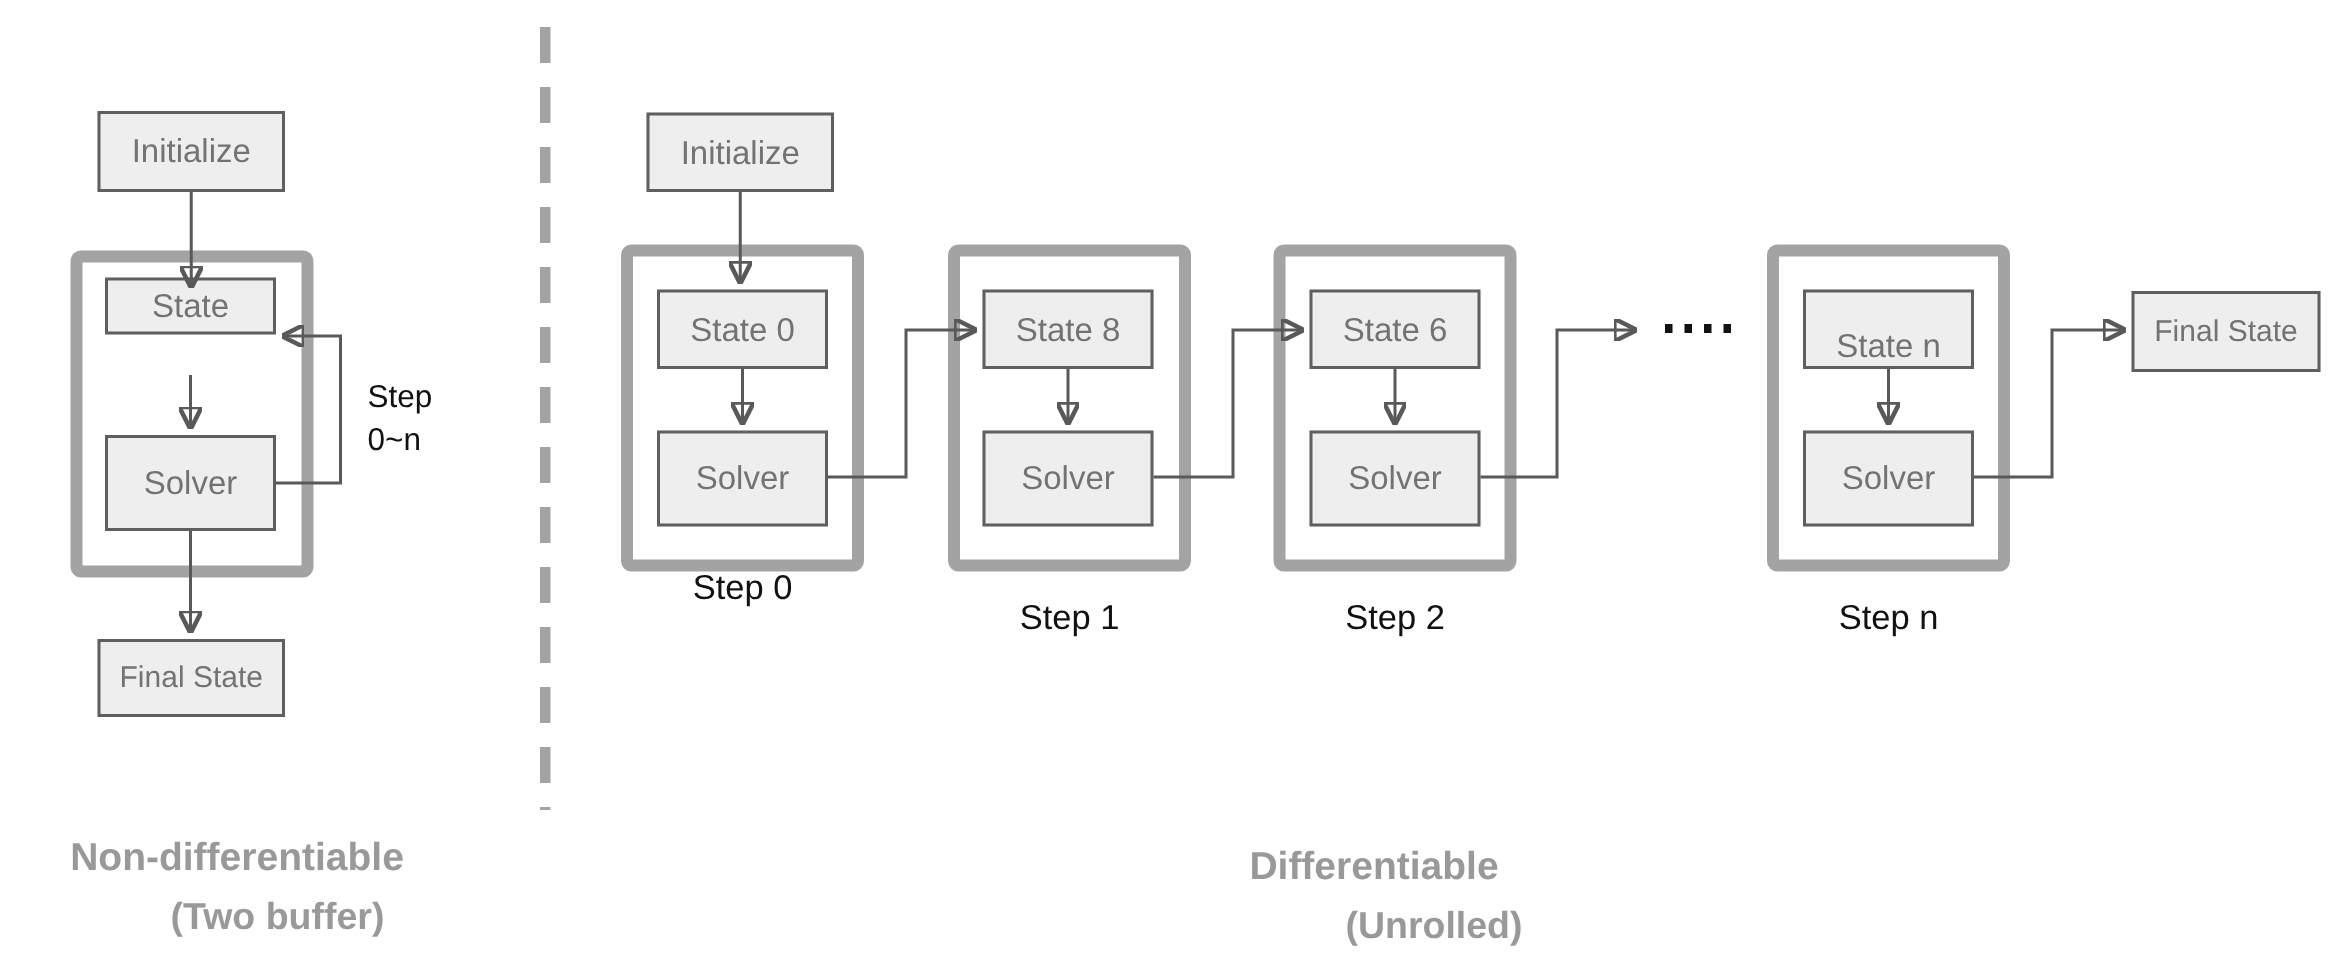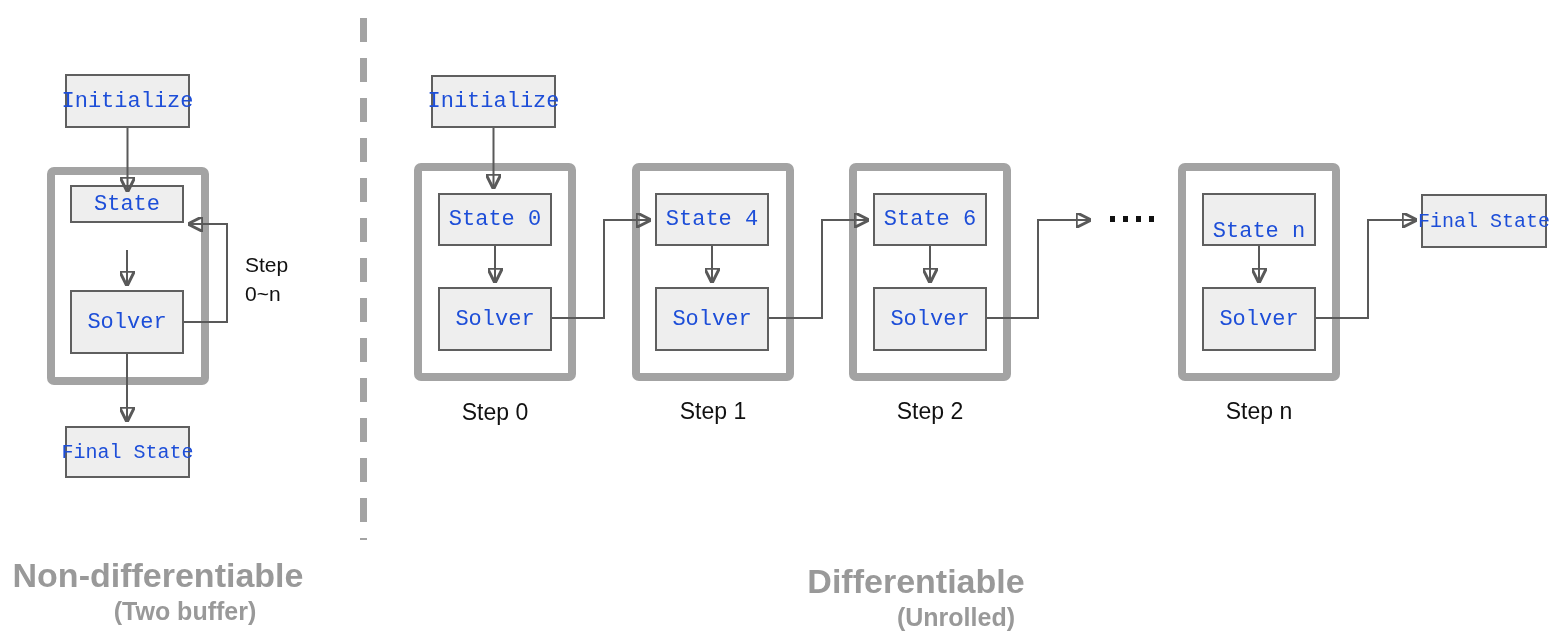--- a/index.html
+++ b/index.html
@@ -16,23 +16,22 @@
   }
   .box {
     position:absolute;
     background:#eeeeee;
     border:2px solid #5f5f5f;
     box-sizing:border-box;
     display:flex;
     align-items:center;
     justify-content:center;
     font-size:22px;
-    color:#1d4ed8;
-    white-space:nowrap;
-    font-family:Liberation Mono, monospace;
+    color:#737373;
+    white-space:nowrap;
   }
   .box.small-text { font-size:20px; }
   .group-container {
     position:absolute;
     border:8px solid #a3a3a3;
     border-radius:7px;
     box-sizing:border-box;
     background:transparent;
   }
   .step-label {
@@ -44,21 +43,21 @@
   }
   .loop-label {
     position:absolute;
     font-size:21px;
     line-height:29px;
     color:#111111;
     white-space:nowrap;
   }
   .caption-main {
     position:absolute;
-    font-size:34px;
+    font-size:26px;
     font-weight:bold;
     color:#999999;
     text-align:center;
     white-space:nowrap;
   }
   .caption-sub {
     position:absolute;
     font-size:25px;
     font-weight:bold;
     color:#999999;
@@ -136,25 +135,25 @@
     <span>Initialize</span>
   </div>
 
   <div class="group-container" style="left:414px; top:163px; width:162px; height:218px;"></div>
   <div class="box" style="left:438px; top:193px; width:114px; height:53px;">
     <span>State 0</span>
   </div>
   <div class="box" style="left:438px; top:287px; width:114px; height:64px;">
     <span>Solver</span>
   </div>
-  <div class="step-label" style="left:415px; top:399px; width:160px;">Step 0</div>
+  <div class="step-label" style="left:415px; top:378px; width:160px;">Step 0</div>
 
   <div class="group-container" style="left:632px; top:163px; width:162px; height:218px;"></div>
   <div class="box" style="left:655px; top:193px; width:114px; height:53px;">
-    <span>State 4</span>
+    <span>State 8</span>
   </div>
   <div class="box" style="left:655px; top:287px; width:114px; height:64px;">
     <span>Solver</span>
   </div>
   <div class="step-label" style="left:633px; top:398px; width:160px;">Step 1</div>
 
   <div class="group-container" style="left:849px; top:163px; width:162px; height:218px;"></div>
   <div class="box" style="left:873px; top:193px; width:114px; height:53px;">
     <span>State 6</span>
   </div>

